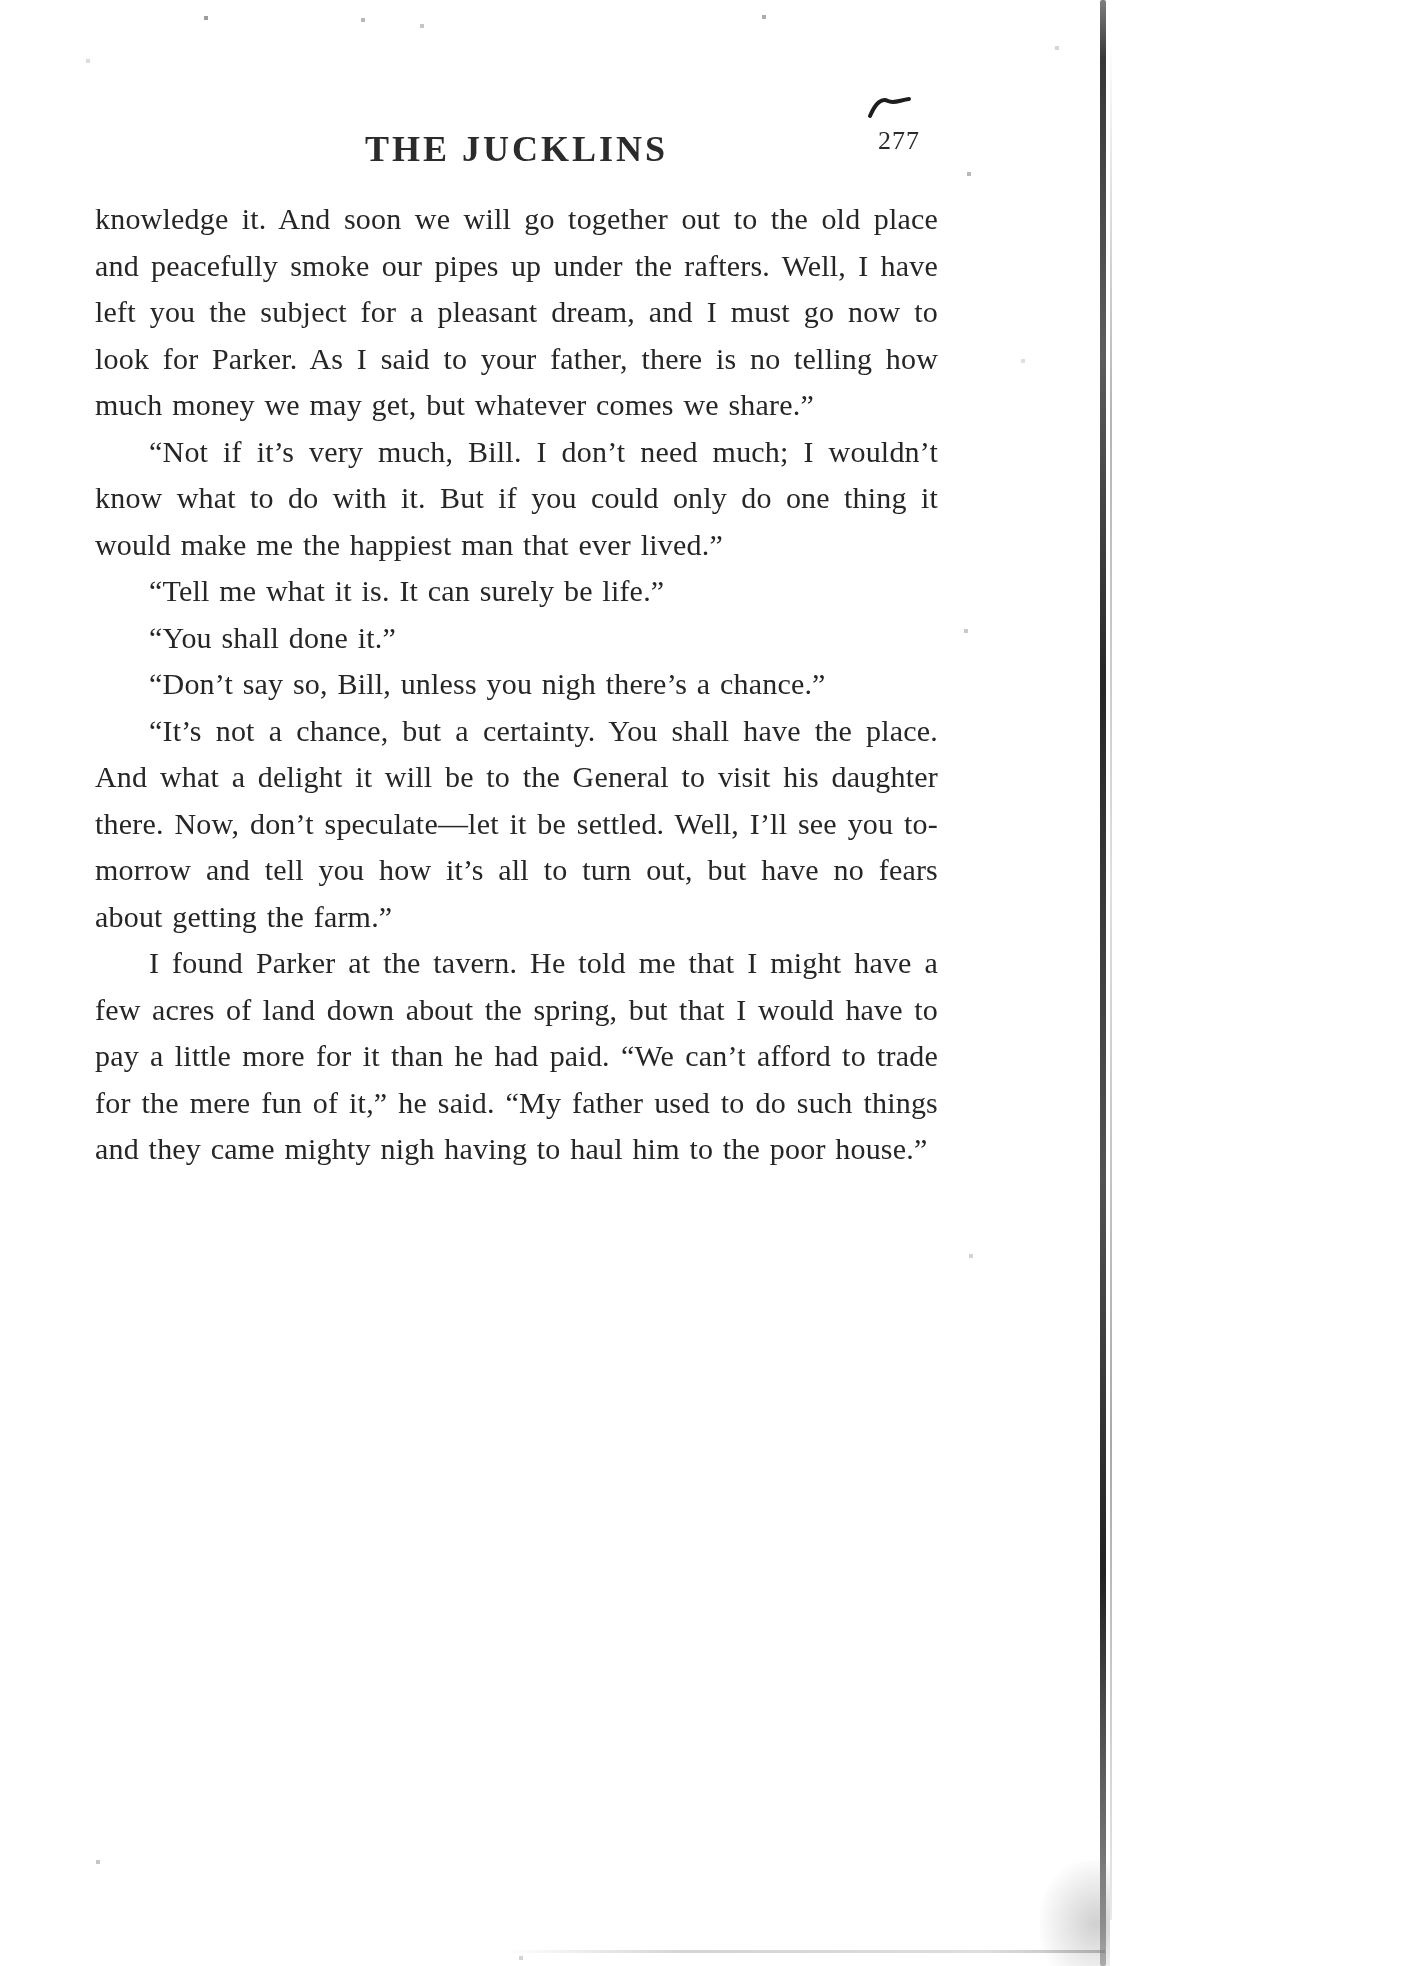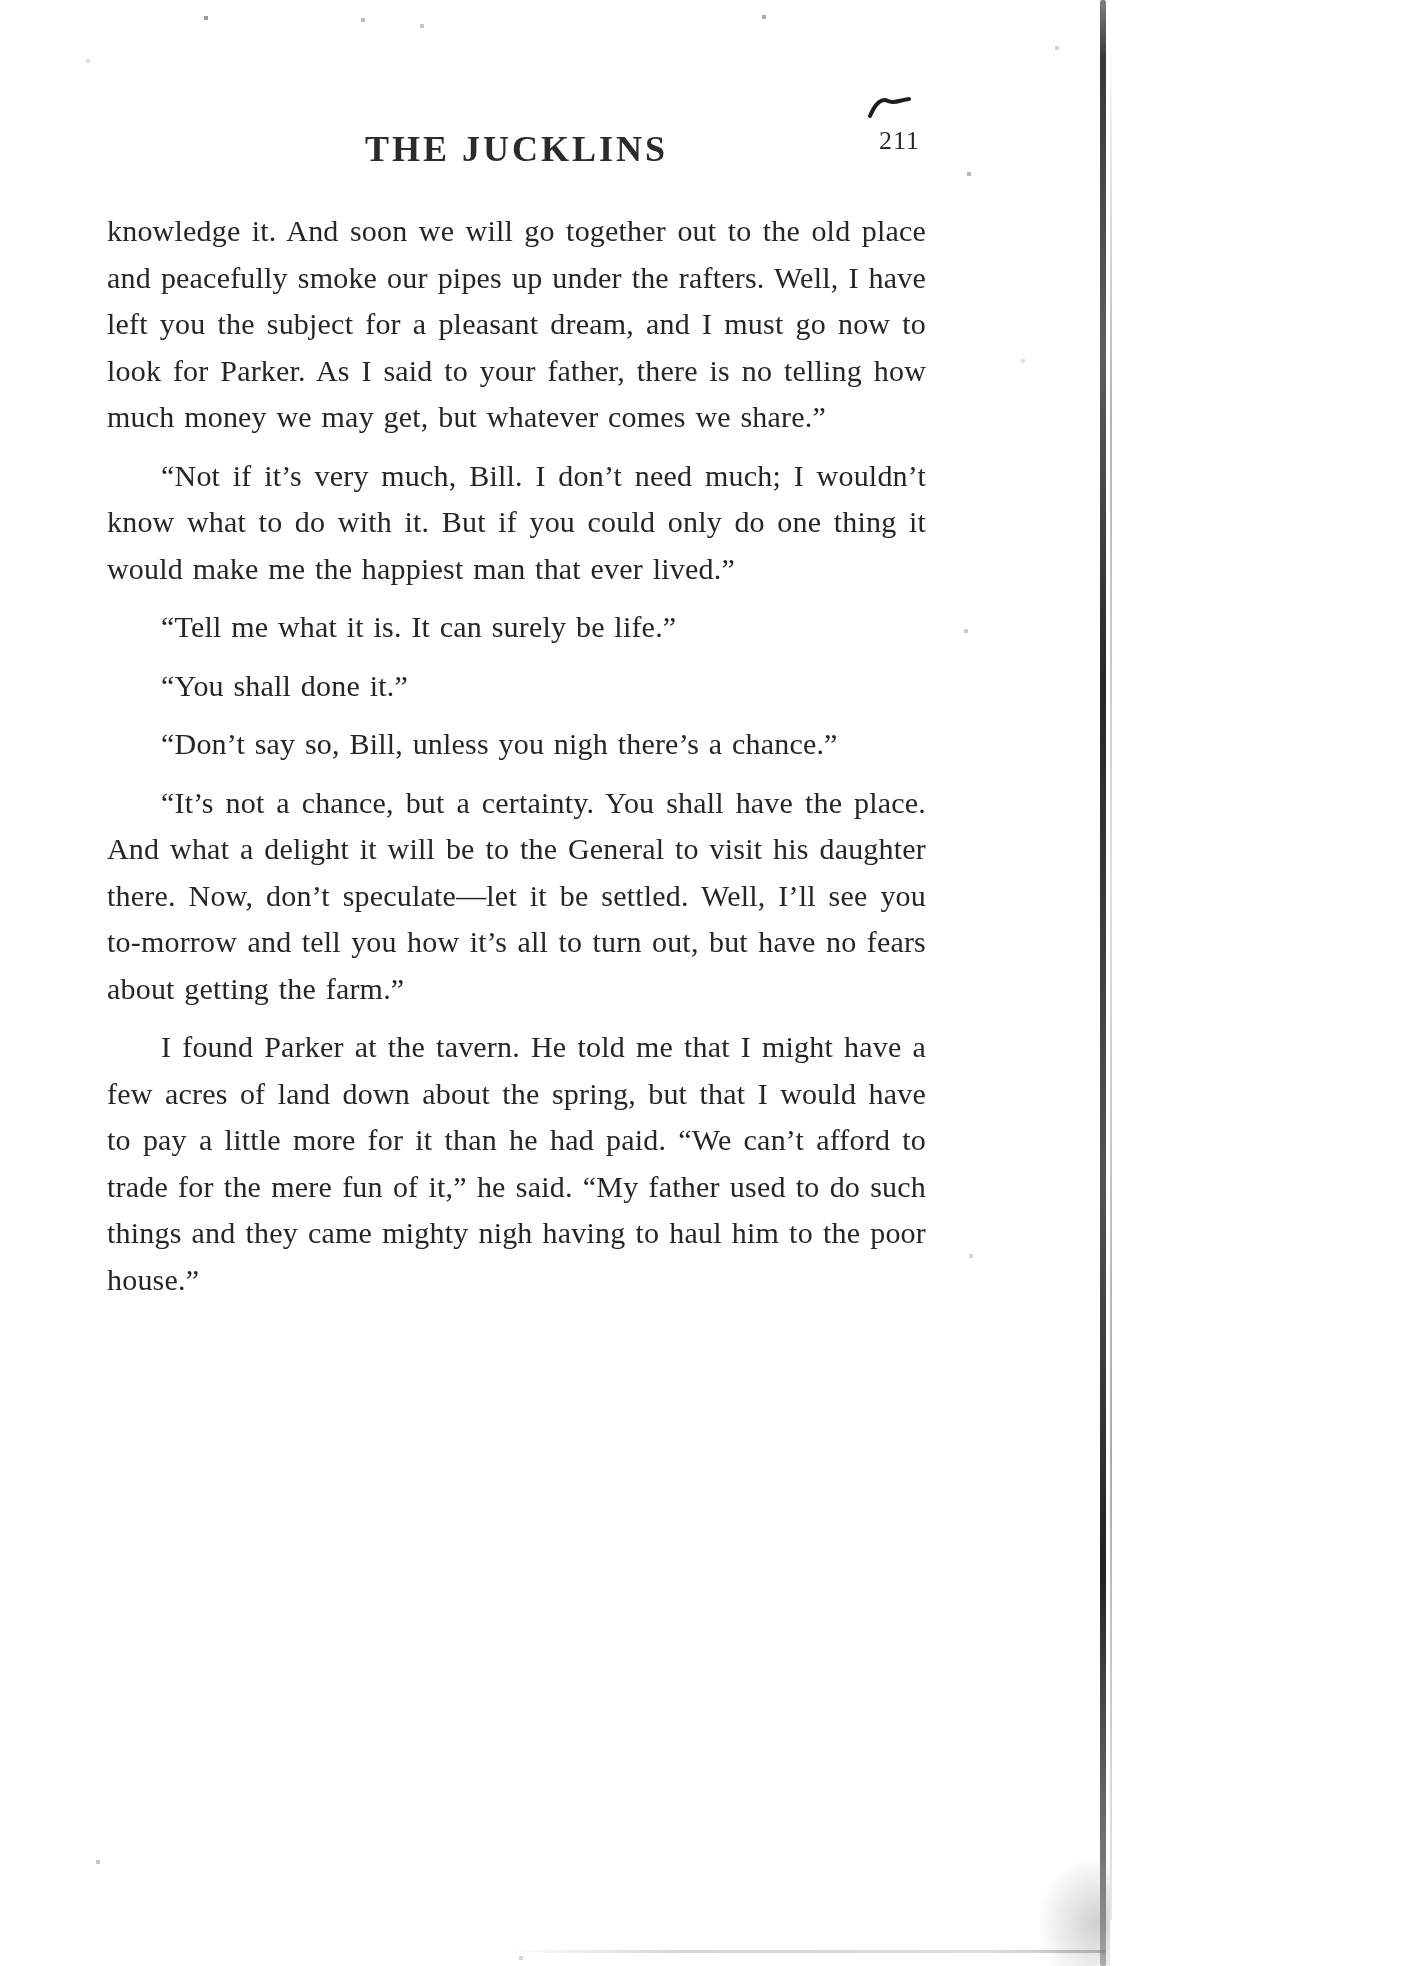--- a/index.html
+++ b/index.html
@@ -51,21 +51,21 @@
     top: 196px;
     left: 95px;
     width: 843px;
     font-size: 30px;
     line-height: 46.5px;
     text-align: justify;
     color: #262626;
     word-spacing: 2px;
     letter-spacing: 0.2px;
   }
-  .body-block p { margin: 12px; }
+  .body-block p { margin: 0; }
   .body-block p.indent { text-indent: 54px; }
   
   .scan-edge-line {
     position: absolute;
     top: 0;
     left: 1100px;
     width: 6px;
     height: 1966px;
     background: linear-gradient(
       to bottom,
@@ -136,21 +136,21 @@
 
 <div class="page">
 
   <div class="header">
     <span class="running-title">THE JUCKLINS</span>
 
     <svg class="pen-mark" viewBox="0 0 46 30" xmlns="http://www.w3.org/2000/svg">
       <path d="M4 24 C 10 10, 16 6, 22 9 C 28 12, 34 8, 43 7" fill="none" stroke="#1d1d1d" stroke-width="4" stroke-linecap="round"></path>
     </svg>
 
-    <span class="page-number">211</span>
+    <span class="page-number">277</span>
   </div>
 
   <div class="body-block">
       <p>knowledge it.  And soon we will go together out to the old place and peacefully smoke our pipes up under the rafters.  Well, I have left you the subject for a pleasant dream, and I must go now to look for Parker.  As I said to your father, there is no telling how much money we may get, but whatever comes we share.”</p>
       <p class="indent">“Not if it’s very much, Bill.  I don’t need much; I wouldn’t know what to do with it.  But if you could only do one thing it would make me the happiest man that ever lived.”</p>
       <p class="indent">“Tell me what it is.  It can surely be life.”</p>
       <p class="indent">“You shall done it.”</p>
       <p class="indent">“Don’t say so, Bill, unless you nigh there’s a chance.”</p>
       <p class="indent">“It’s not a chance, but a certainty.  You shall have the place.  And what a delight it will be to the General to visit his daughter there.  Now, don’t speculate—let it be settled.  Well, I’ll see you to-morrow and tell you how it’s all to turn out, but have no fears about getting the farm.”</p>
       <p class="indent">I found Parker at the tavern.  He told me that I might have a few acres of land down about the spring, but that I would have to pay a little more for it than he had paid.  “We can’t afford to trade for the mere fun of it,” he said.  “My father used to do such things and they came mighty nigh having to haul him to the poor house.”</p>

